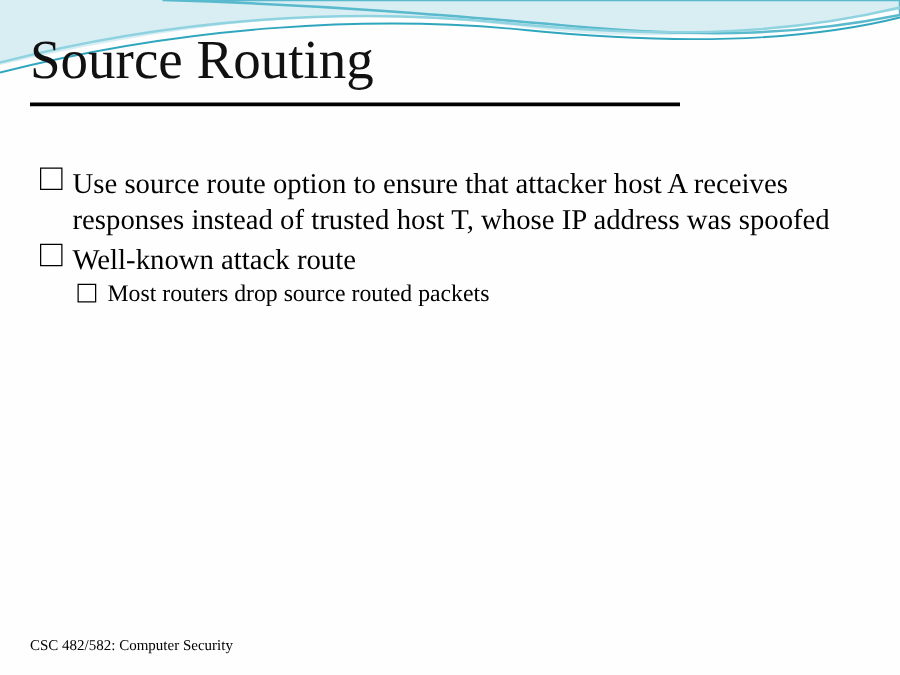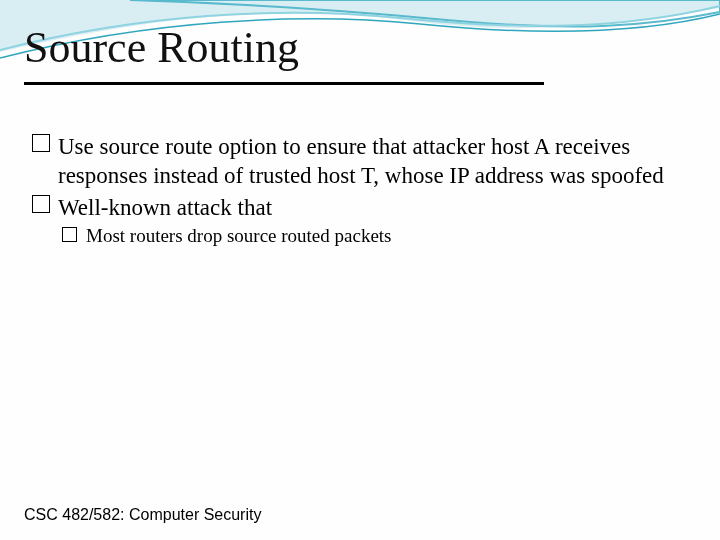--- a/index.html
+++ b/index.html
@@ -68,22 +68,22 @@
     left: 0;
     top: 3px;
     width: 15px; height: 15px;
     border: 1.4px solid #000;
     background: #fff;
   }
   .footer {
     position: absolute;
     left: 24px;
     bottom: 16px;
-    font-family: Liberation Sans, sans-serif;
-    font-size: 16px;
+    font-family: Liberation Serif, serif;
+    font-size: 12px;
     color: #000;
   }
 </style>
 </head>
 <body>
 
 <svg class="wave-bg" viewBox="0 0 720 80" preserveAspectRatio="none">
   <path d="M0,0 L720,0 L720,8 C600,28 520,34 420,22 C300,6 180,10 0,52 Z" fill="#d9eef3"></path>
   <path d="M130,0 C260,4 360,12 470,22 C570,30 640,28 720,12 L720,0 Z" fill="none" stroke="#59b9cd" stroke-width="2"></path>
   <path d="M0,50 C140,14 280,6 400,18 C520,30 620,30 720,6" fill="none" stroke="#8fd3e0" stroke-width="2"></path>
@@ -93,21 +93,21 @@
 <h1 class="title">Source Routing</h1>
 <div class="title-rule"></div>
 
 <div class="content">
   <div class="bullet-l1">
     <span class="marker"></span>
     <span>Use source route option to ensure that attacker host A receives responses instead of trusted host T, whose IP address was spoofed</span>
   </div>
   <div class="bullet-l1">
     <span class="marker"></span>
-    <span>Well-known attack that</span>
+    <span>Well-known attack route</span>
   </div>
   <div class="bullet-l2">
     <span class="marker"></span>
     <span>Most routers drop source routed packets</span>
   </div>
 </div>
 
 <div class="footer">CSC 482/582: Computer Security</div>
 
 </body></html>

